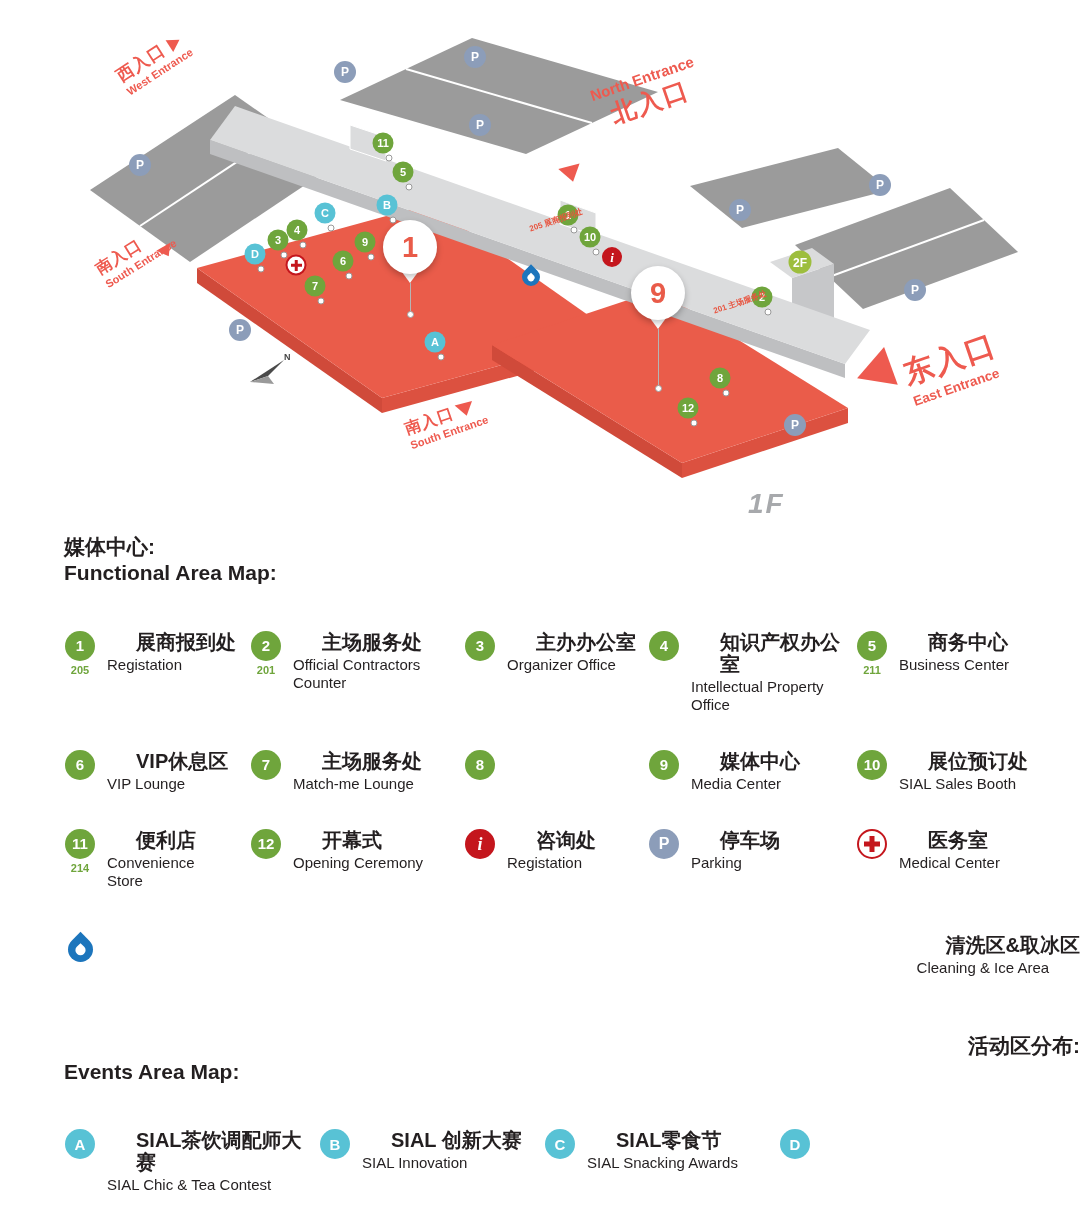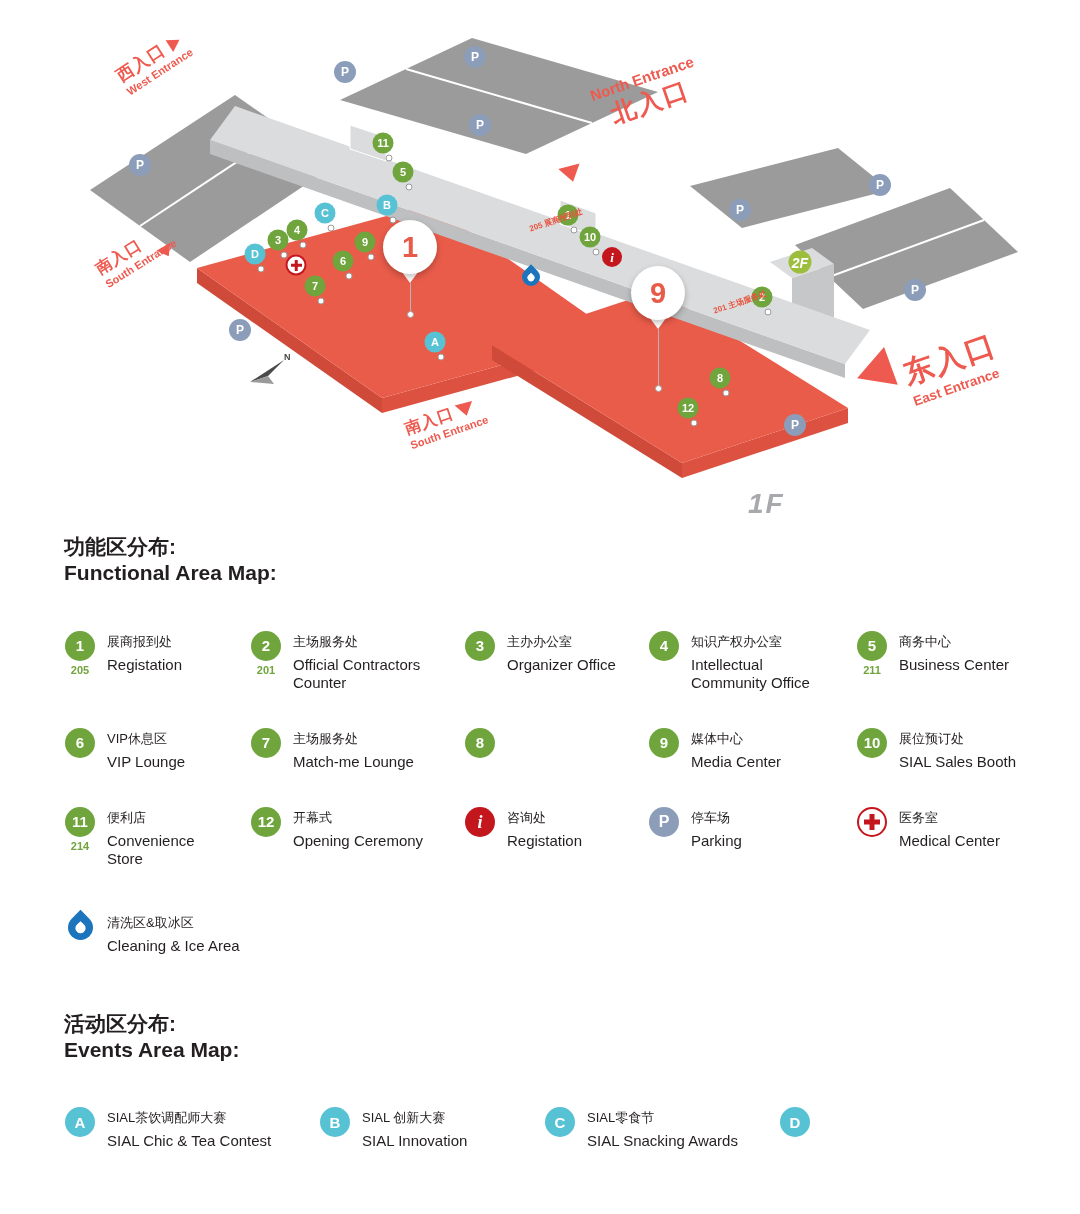--- a/index.html
+++ b/index.html
@@ -13,21 +13,21 @@
   .map svg { position:absolute; left:0; top:0; }
 
   .marker {
     position:absolute; width:21px; height:21px; border-radius:50%;
     color:#fff; font-weight:bold; font-size:11px; line-height:1;
     display:flex; align-items:center; justify-content:center;
     transform:translate(-50%,-50%); z-index:4;
   }
   .m-green { background:#6FA53C; }
   .m-teal  { background:#58C2D5; }
-  .m-2f    { background:#9DBE3D; width:23px; height:23px; font-size:14px;font-style:italic; }
+  .m-2f    { background:#9DBE3D; width:23px; height:23px; font-size:12px; }
   .m-p     { background:#8C9DB9; width:22px; height:22px; font-size:12px; }
   .m-i     { background:#C4161D; width:20px; height:20px;
              font-family:"Liberation Serif", serif; font-style:italic; font-size:13px; }
   .mdot::after {
     content:""; position:absolute; left:60%; top:105%;
     width:5px; height:5px; background:#fff; border:1px solid #9a9a9a; border-radius:50%;
   }
   .m-medical {
     position:absolute; width:21px; height:21px; border-radius:50%;
     background:#fff; border:2px solid #C4161D;
@@ -101,40 +101,40 @@
   .circle {
     width:30px; height:30px; border-radius:50%; color:#fff;
     display:flex; align-items:center; justify-content:center;
     font-size:15px; font-weight:bold; line-height:1;
   }
   .c-green { background:#6FA53C; }
   .c-teal  { background:#58C2D5; }
   .c-slate { background:#8C9DB9; font-size:16px; }
   .c-red   { background:#C4161D; font-family:"Liberation Serif", serif; font-style:italic; font-size:18px; }
   .sub { margin-top:3px; color:#6FA53C; font-size:11px; font-weight:bold; }
-  .txt .zh { font-size:13px; font-weight:normal; line-height:22px; }
+  .txt .zh { font-size:20px; font-weight:bold; line-height:22px;margin-left:29px; }
   .txt .en { font-size:15px; line-height:18px; margin-top:3px; }
   .medical-lg {
     position:relative; width:30px; height:30px; border-radius:50%;
     background:#fff; border:2.5px solid #C4161D;
   }
   .medical-lg::before, .medical-lg::after {
     content:""; position:absolute; left:50%; top:50%; background:#C4161D;
   }
   .medical-lg::before { width:16px; height:5px; transform:translate(-50%,-50%); }
   .medical-lg::after  { width:5px; height:16px; transform:translate(-50%,-50%); }
   .drop-lg {
     position:relative; width:25px; height:25px; background:#1C75BC;
     border-radius:0 50% 50% 50%; transform:rotate(45deg); margin-top:3px;
   }
   .drop-lg .drop-in {
     position:absolute; left:32%; top:32%; width:38%; height:38%;
     background:#fff; border-radius:0 50% 50% 50%;
   }
-  .drow { margin-top:44px; }
+  .drow { margin-top:44px;justify-content:space-between; }
 </style>
 </head>
 <body>
 
 <div class="map">
 
   <svg width="1080" height="520" viewBox="0 0 1080 520">
 
     <polygon points="90,190 235,95 335,165 190,262" fill="#9B9B9B"></polygon>
     <line x1="140" y1="226" x2="285" y2="130" stroke="#fff" stroke-width="2"></line>
@@ -248,21 +248,21 @@
   <div class="marker m-p" style="left:480px; top:125px;">P</div>
   <div class="marker m-p" style="left:740px; top:210px;">P</div>
   <div class="marker m-p" style="left:880px; top:185px;">P</div>
   <div class="marker m-p" style="left:915px; top:290px;">P</div>
   <div class="marker m-p" style="left:240px; top:330px;">P</div>
   <div class="marker m-p" style="left:795px; top:425px;">P</div>
 </div>
 
 <div class="legend">
 
-  <div class="sec-title">功能区分布:</div>
+  <div class="sec-title">媒体中心:</div>
   <div class="sec-title">Functional Area Map:</div>
 
   <div class="fgrid">
 
     <div class="li">
       <div class="icon-col">
           <div class="circle c-green">1</div>
         <div class="sub">205</div>
         </div>
       <div class="txt">
@@ -291,21 +291,21 @@
         <div class="en">Organizer Office</div>
         </div>
     </div>
 
     <div class="li">
       <div class="icon-col">
           <div class="circle c-green">4</div>
         </div>
       <div class="txt">
           <div class="zh">知识产权办公室</div>
-        <div class="en" style="max-width:150px;">Intellectual Community Office</div>
+        <div class="en" style="max-width:150px;">Intellectual Property Office</div>
         </div>
     </div>
 
     <div class="li">
       <div class="icon-col">
           <div class="circle c-green">5</div>
         <div class="sub">211</div>
         </div>
       <div class="txt">
           <div class="zh">商务中心</div>
@@ -416,21 +416,21 @@
         <div class="drop-lg">
           <div class="drop-in"></div>
         </div>
       </div>
     <div class="txt">
         <div class="zh">清洗区&amp;取冰区</div>
       <div class="en">Cleaning &amp; Ice Area</div>
       </div>
   </div>
 
-  <div class="sec-title" style="margin-top:56px;">活动区分布:</div>
+  <div class="sec-title" style="margin-top:56px;text-align:right;">活动区分布:</div>
   <div class="sec-title">Events Area Map:</div>
 
   <div class="egrid">
     <div class="li">
       <div class="icon-col">
           <div class="circle c-teal">A</div>
         </div>
       <div class="txt">
           <div class="zh">SIAL茶饮调配师大赛</div>
         <div class="en">SIAL Chic &amp; Tea Contest</div>

